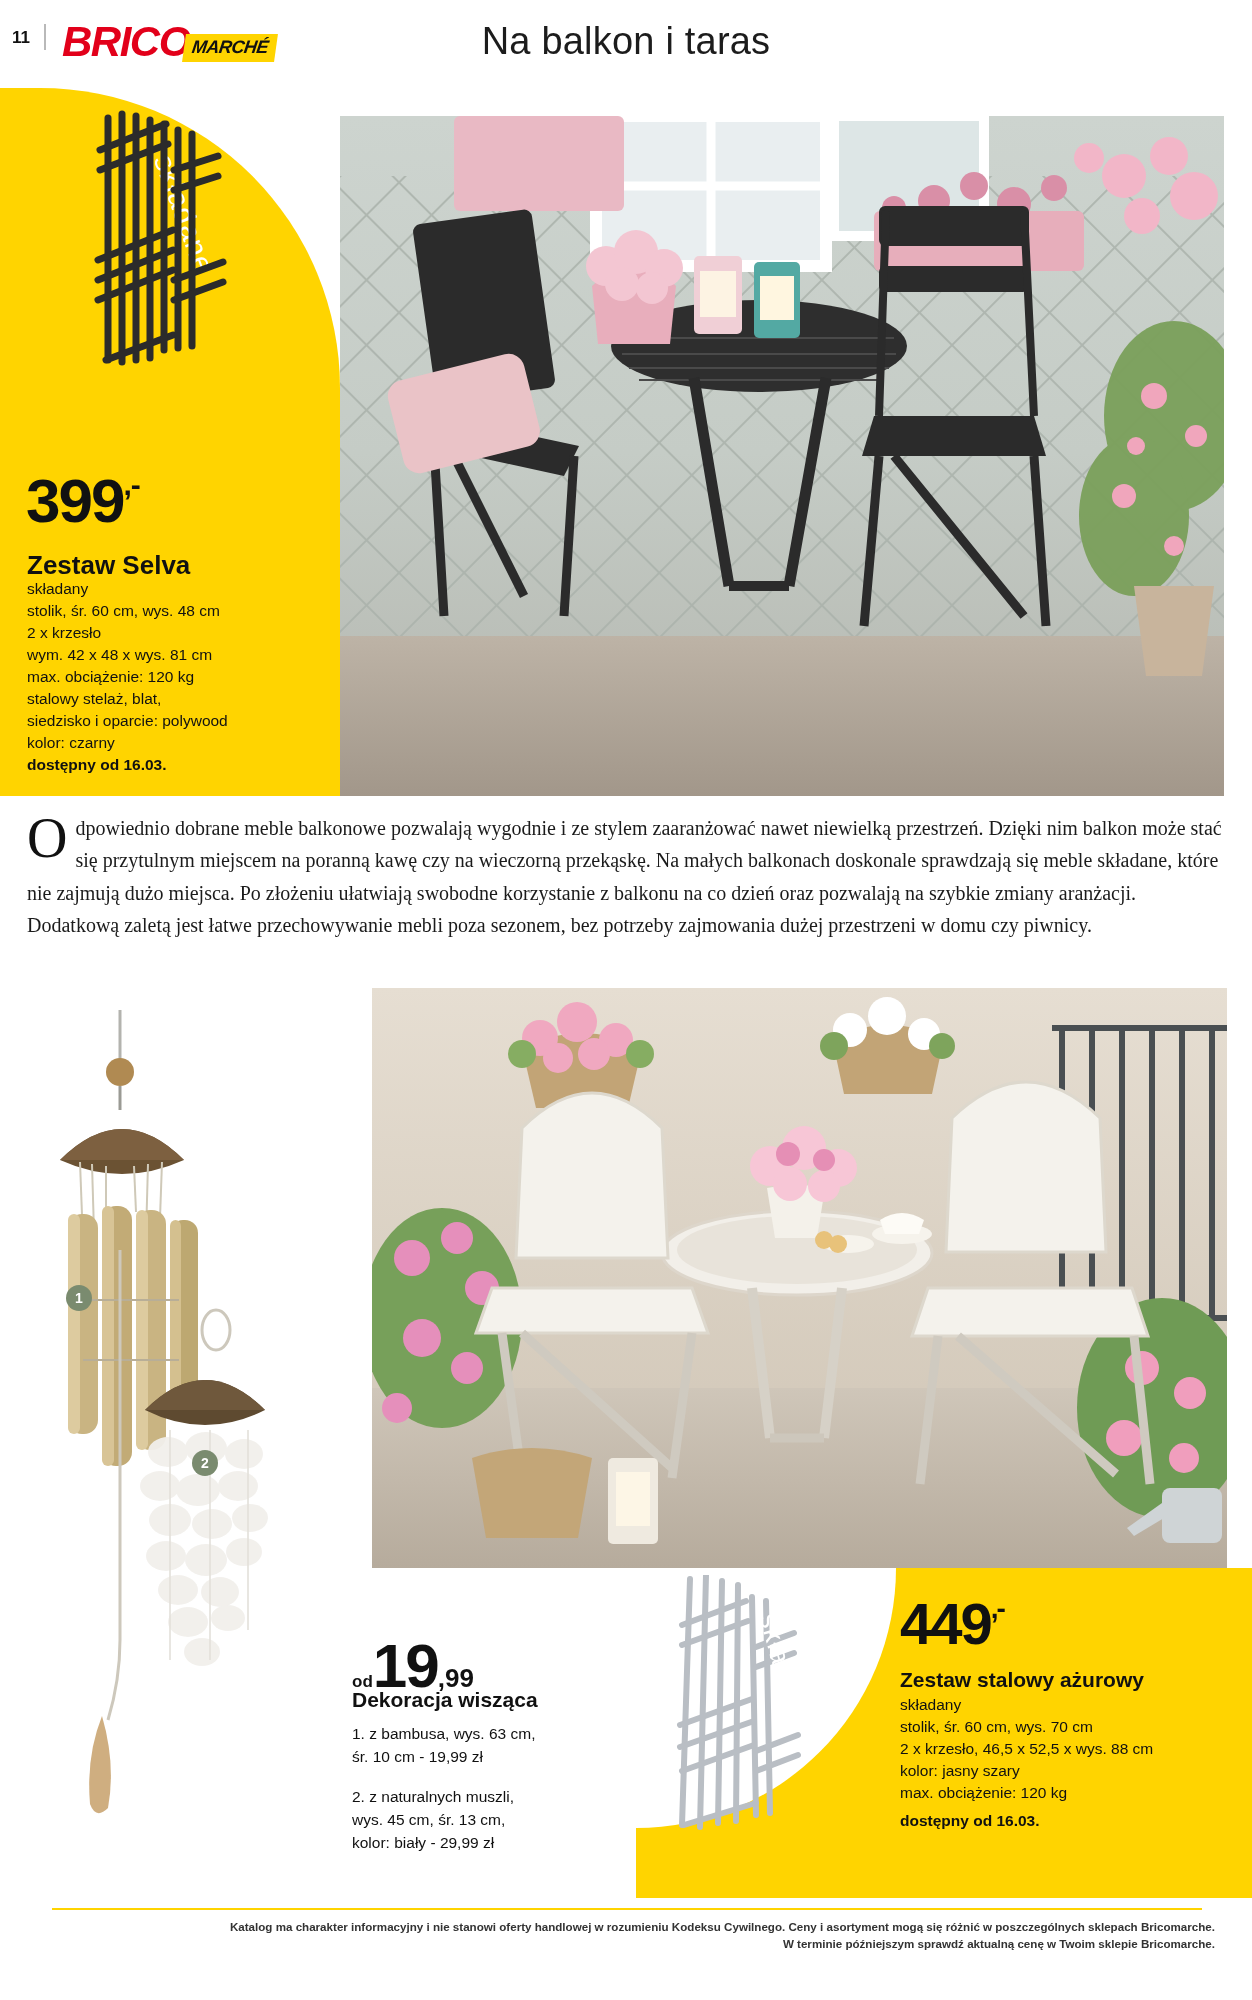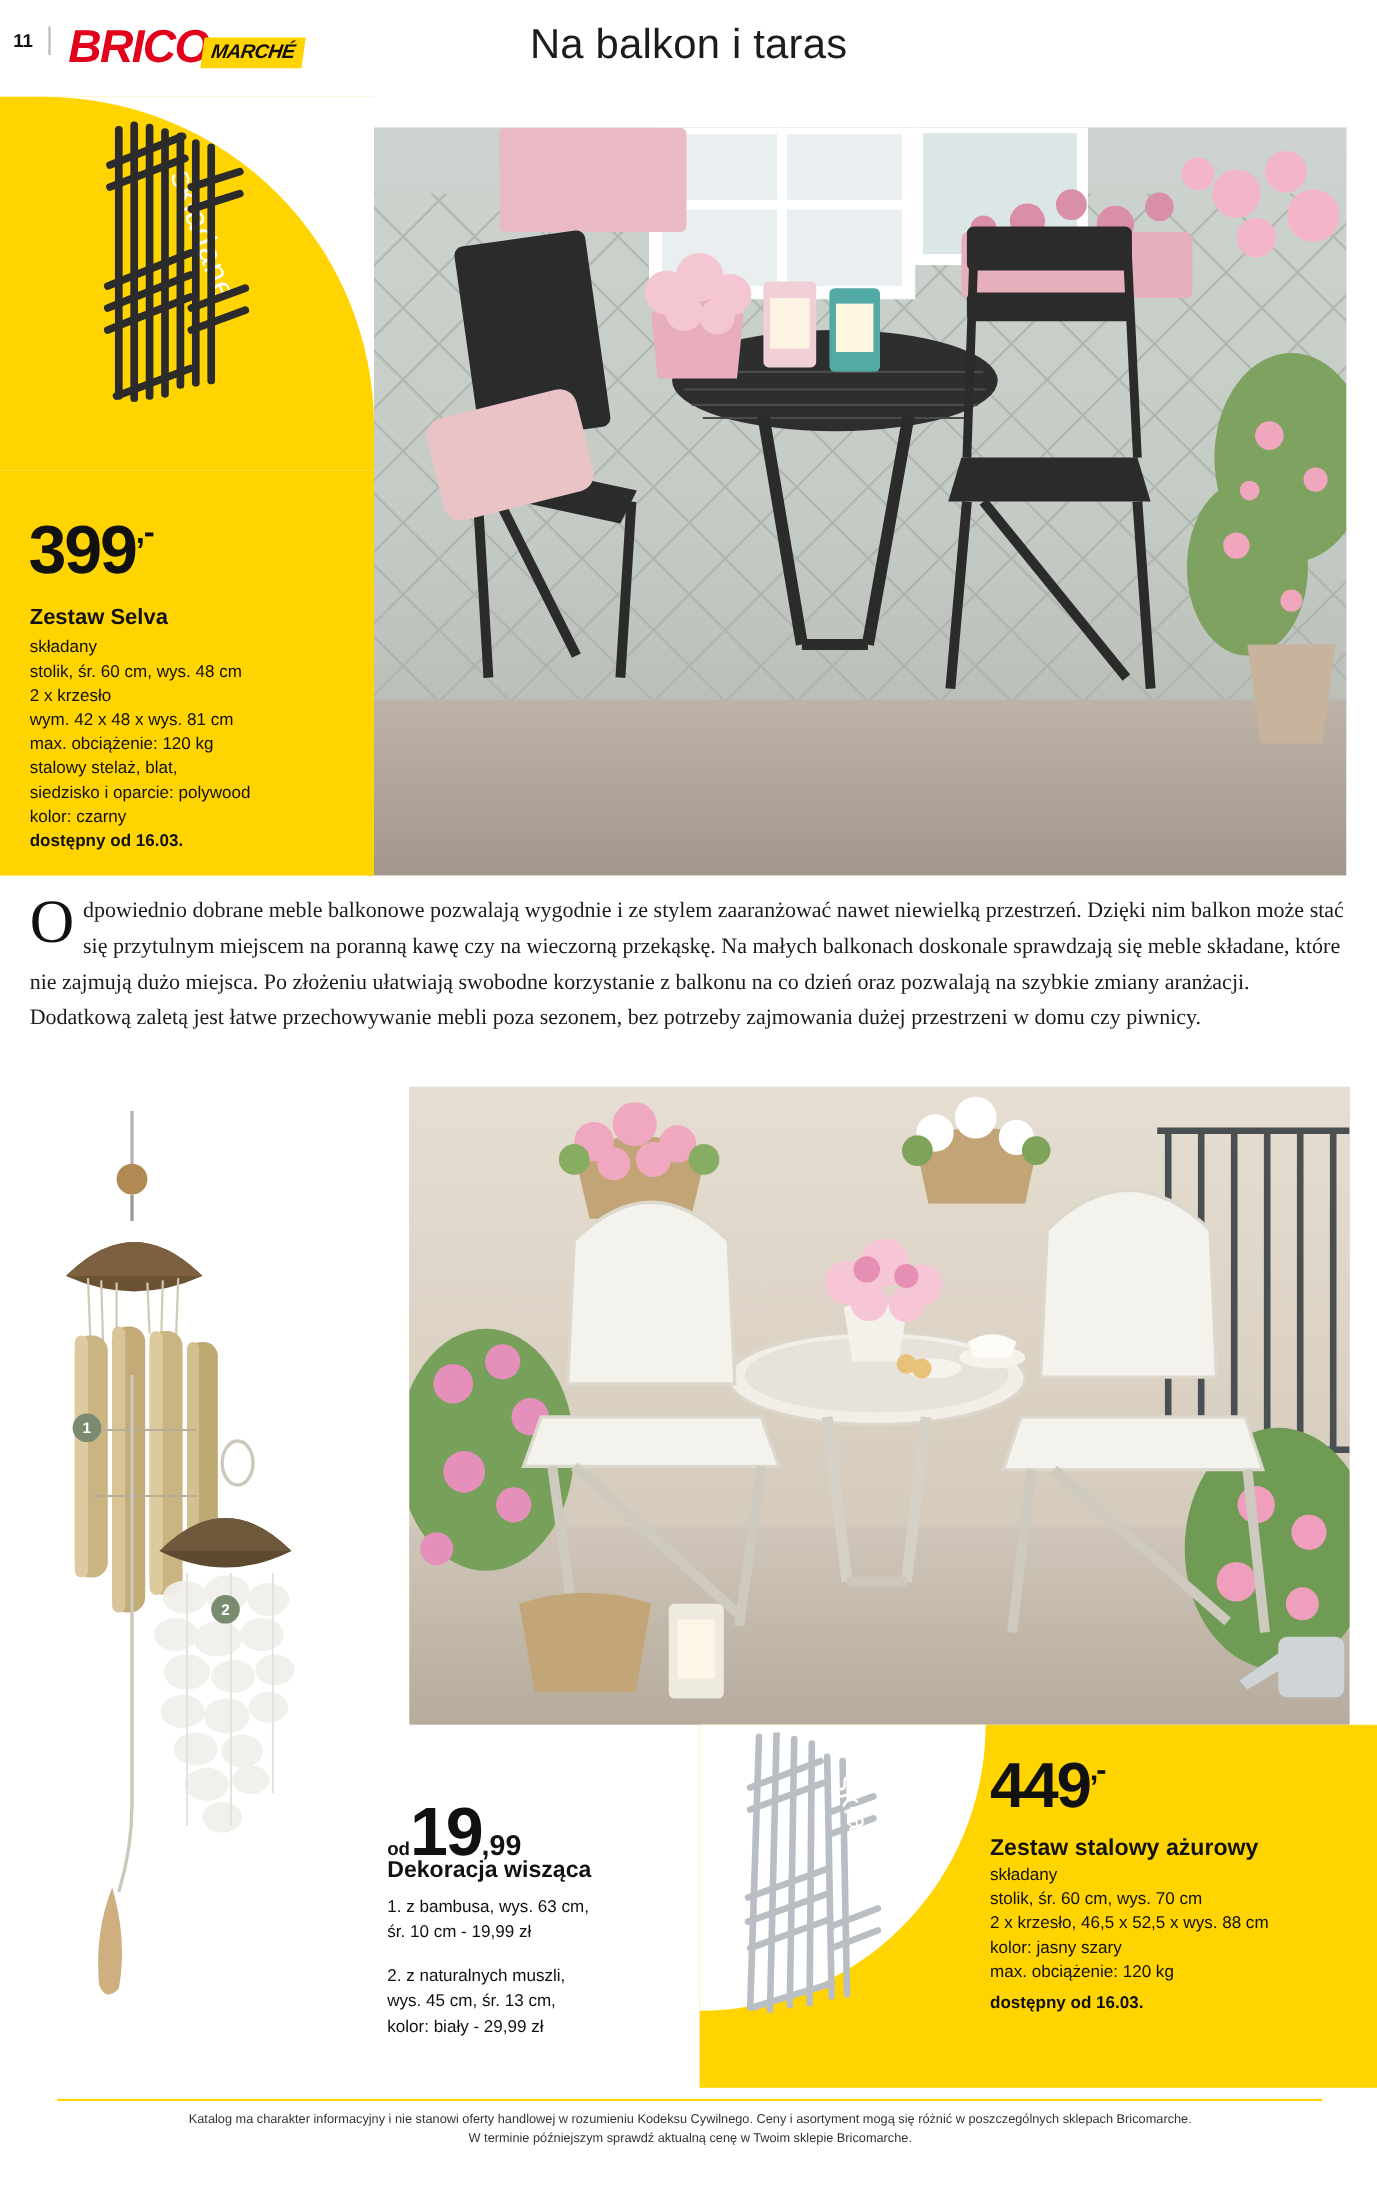--- a/index.html
+++ b/index.html
@@ -86,21 +86,21 @@
   .price-big {
     position: absolute; left: 26px; top: 470px;
     font-size: 62px; font-weight: 800; color: #111; letter-spacing: -2px;
     line-height: 1;
   }
   .price-big .sup {
     font-size: 30px; font-weight: 800; vertical-align: top; letter-spacing: -1px;
   }
   .prod-title {
     position: absolute; left: 27px; top: 550px;
-    font-size: 20px; font-weight: 800; color: #111;
+    font-size: 26px; font-weight: 800; color: #111;
   }
   .prod-desc {
     position: absolute; left: 27px; top: 578px; width: 300px;
     font-size: 15.5px; line-height: 1.42; color: #111;
   }
   .prod-desc .bold { font-weight: 800; }
 
   
   .photo-top {
     position: absolute; left: 334px; top: 116px; width: 890px; height: 680px;
@@ -185,21 +185,21 @@
   .deko-desc .bold { font-weight: 400; }
   .deko-desc p { margin: 0 0 16px 0; }
 
   
   .footer-rule {
     position: absolute; left: 52px; top: 1908px; width: 1150px; height: 2px;
     background: #ffd400;
   }
   .footer {
     position: absolute; left: 40px; top: 1918px; width: 1175px;
-    text-align: center; font-size: 11.6px; line-height: 1.5; color: #333;
+    text-align: right; font-size: 11.6px; line-height: 1.5; color: #333; font-weight: bold;
   }
 </style>
 </head>
 <body>
 
 <div class="header">
   <div class="page-num">11</div>
   <div class="page-num-rule"></div>
   <div class="logo-plate"></div>
   <div class="logo-wrap">

